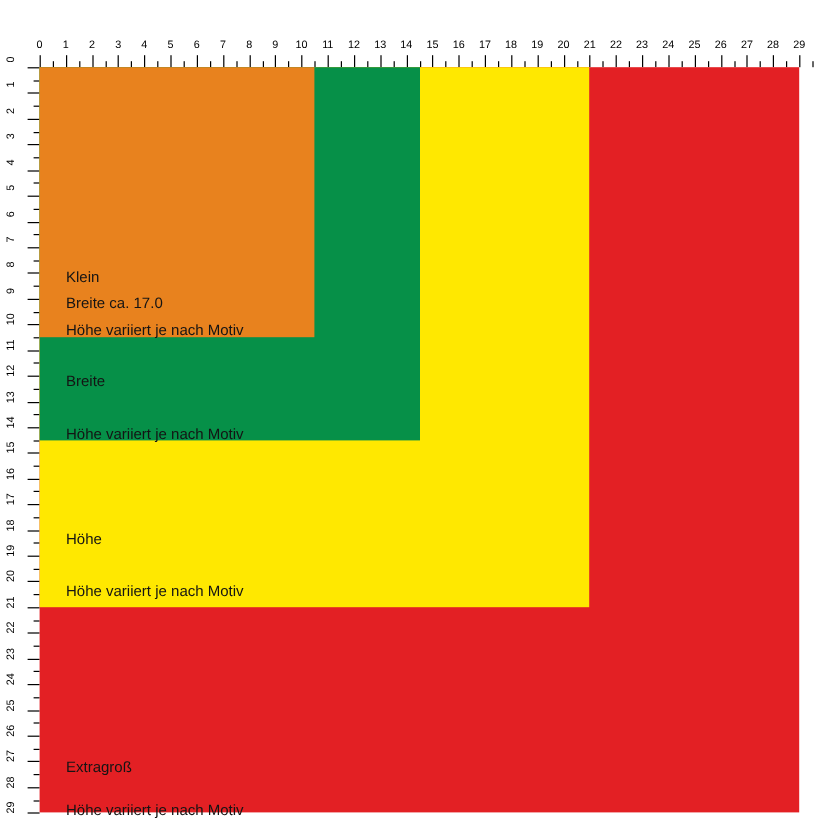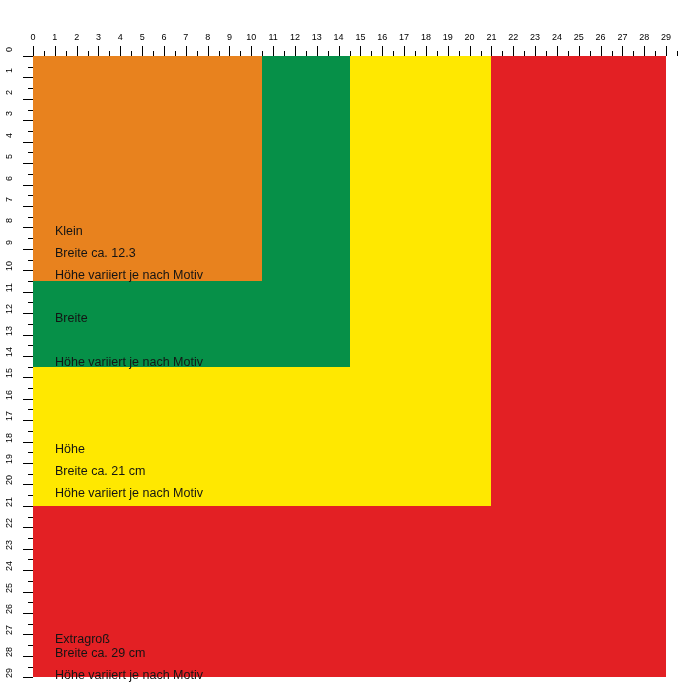--- a/index.html
+++ b/index.html
@@ -287,28 +287,26 @@
     </div>
 
   <div id="plot">
 
     <div class="block" style="background: rgb(227, 32, 36); width: 633.085px; height: 621.288px;"></div>
     <div class="block" style="background: rgb(255, 232, 0); width: 458.441px; height: 449.898px;"></div>
     <div class="block" style="background: rgb(6, 144, 72); width: 316.542px; height: 310.644px;"></div>
     <div class="block" style="background: rgb(232, 130, 30); width: 229.22px; height: 224.949px;"></div>
 
     <div class="ann" style="left:22px; top:164px;">Klein</div>
-    <div class="ann" style="left:22px; top:186px;">Breite ca. 12.3</div>
+    <div class="ann" style="left:22px; top:186px;">Breite ca. 17.0</div>
     <div class="ann" style="left:22px; top:208px;">Höhe variiert je nach Motiv</div>
 
     <div class="ann" style="left:22px; top:251px;">Breite</div>
     <div class="ann" style="left:22px; top:295px;">Höhe variiert je nach Motiv</div>
 
     <div class="ann" style="left:22px; top:382px;">Höhe</div>
-    <div class="ann" style="left:22px; top:404px;">Breite ca. 21 cm</div>
     <div class="ann" style="left:22px; top:426px;">Höhe variiert je nach Motiv</div>
 
     <div class="ann" style="left:22px; top:572px;">Extragroß</div>
-    <div class="ann" style="left:22px; top:586px;">Breite ca. 29 cm</div>
     <div class="ann" style="left:22px; top:608px;">Höhe variiert je nach Motiv</div>
   </div>
 
 </div>
 
 </body></html>

